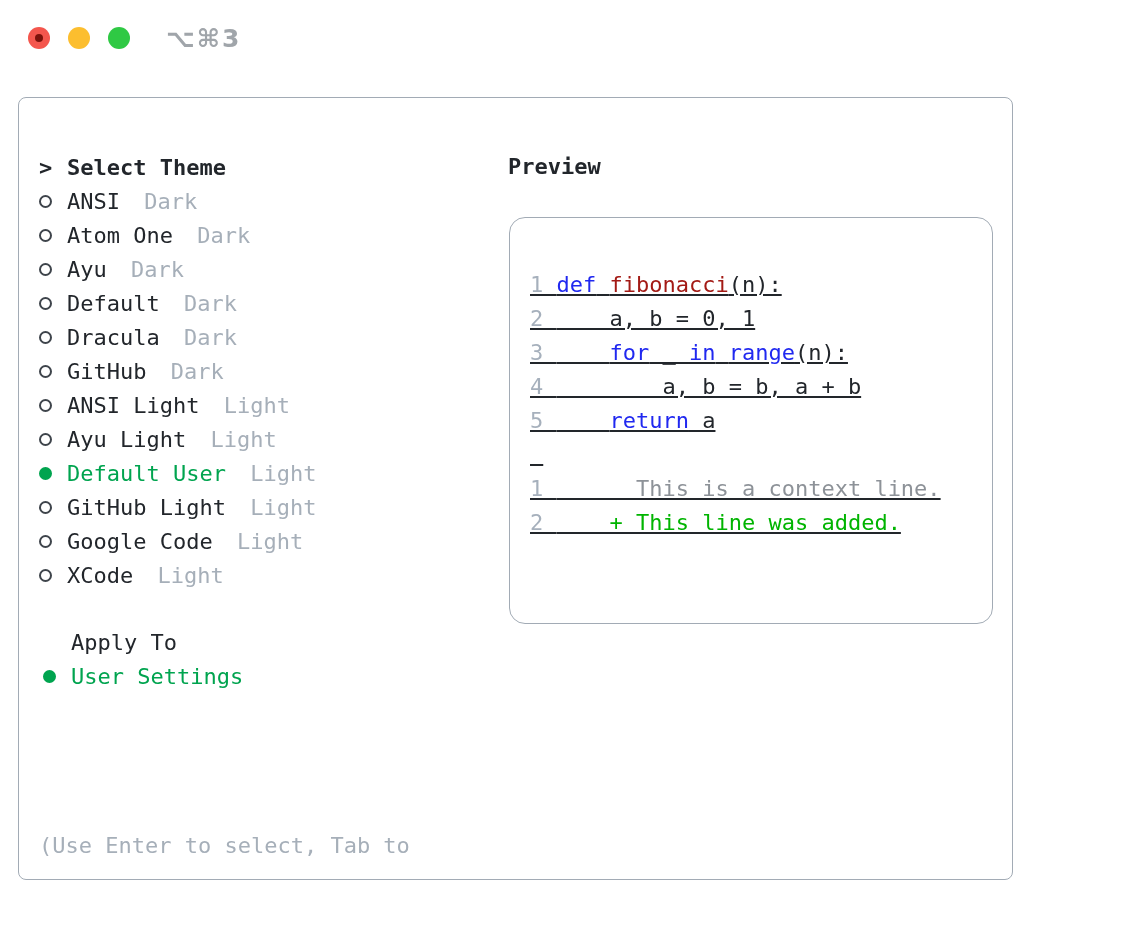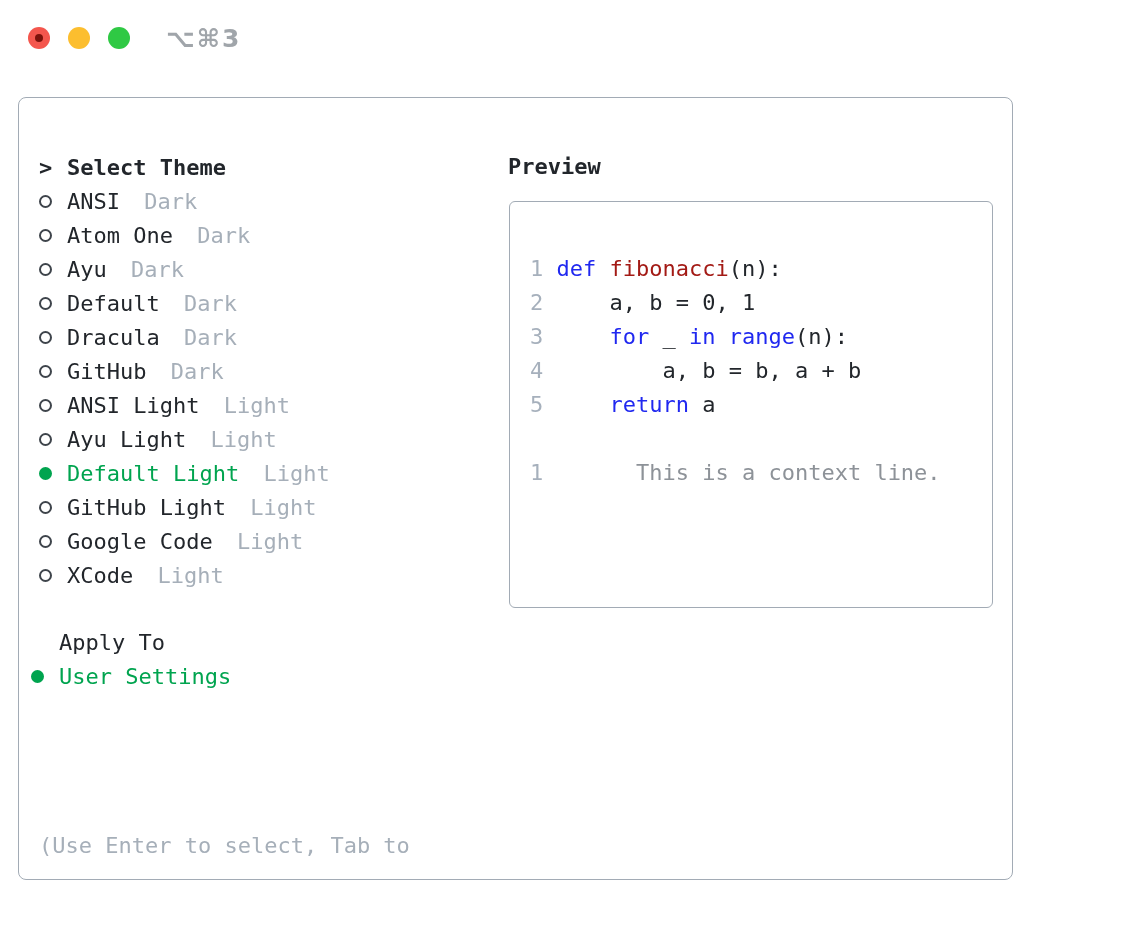--- a/index.html
+++ b/index.html
@@ -29,42 +29,42 @@
   }
 
   
   .panel {
     position:absolute; left:18px; top:97px; width:995px; height:783px;
     border:1.5px solid var(--c-border); border-radius:8px; background:#fff;
   }
 
   
   .theme-list { position:absolute; left:20px; top:52px; }
-  .apply-section { position:absolute; left:12px; top:527px; }
+  .apply-section { position:absolute; left:24px; top:527px; }
   .row { display:flex; align-items:center; height:34px; white-space:pre; }
   .marker { width:28px; display:flex; align-items:center; flex:none; }
   .chev { font-weight:bold; color:var(--c-text); }
   .radio { width:13px; height:13px; border:2px solid var(--c-ring);
            border-radius:50%; }
   .radio.sel { background:var(--c-accent); border-color:var(--c-accent); }
   .lab { color:var(--c-text); }
   .lab.sel { color:var(--c-accent); }
   .suf { color:var(--c-muted);margin-left:11px; }
   .hdr { font-weight:bold; }
   .help {
     position:absolute; left:20px; top:663px;
     line-height:34px; color:var(--c-muted); white-space:pre;
   }
 
   
   .preview-label { position:absolute; left:489px; top:52px; height:34px;
                    line-height:34px; font-weight:bold; }
   .preview-box {
-    position:absolute; left:490px; top:103px; width:484px; height:407px;
-    border:1.5px solid var(--c-border); border-radius:6px; background:#fff;
+    position:absolute; left:490px; top:119px; width:484px; height:407px;
+    border:1.5px solid var(--c-border); border-radius:16px; background:#fff;text-decoration:underline;
   }
   .preview-lines { padding:50px 0 0 20px; }
   .pline { height:34px; line-height:34px; white-space:pre; }
   .num { color:var(--c-linenum); }
 </style>
 </head>
 <body>
 
 <div class="titlebar">
   <span class="light red">
@@ -84,21 +84,21 @@
     </div>
     <div id="theme-options">
         <div class="row"><span class="marker"><span class="radio"></span></span><span class="lab">ANSI</span><span class="suf"> Dark</span></div>
         <div class="row"><span class="marker"><span class="radio"></span></span><span class="lab">Atom One</span><span class="suf"> Dark</span></div>
         <div class="row"><span class="marker"><span class="radio"></span></span><span class="lab">Ayu</span><span class="suf"> Dark</span></div>
         <div class="row"><span class="marker"><span class="radio"></span></span><span class="lab">Default</span><span class="suf"> Dark</span></div>
         <div class="row"><span class="marker"><span class="radio"></span></span><span class="lab">Dracula</span><span class="suf"> Dark</span></div>
         <div class="row"><span class="marker"><span class="radio"></span></span><span class="lab">GitHub</span><span class="suf"> Dark</span></div>
         <div class="row"><span class="marker"><span class="radio"></span></span><span class="lab">ANSI Light</span><span class="suf"> Light</span></div>
         <div class="row"><span class="marker"><span class="radio"></span></span><span class="lab">Ayu Light</span><span class="suf"> Light</span></div>
-        <div class="row"><span class="marker"><span class="radio sel"></span></span><span class="lab sel">Default Light</span><span class="suf"> Light</span></div>
+        <div class="row"><span class="marker"><span class="radio sel"></span></span><span class="lab sel">Default User</span><span class="suf"> Light</span></div>
         <div class="row"><span class="marker"><span class="radio"></span></span><span class="lab">GitHub Light</span><span class="suf"> Light</span></div>
         <div class="row"><span class="marker"><span class="radio"></span></span><span class="lab">Google Code</span><span class="suf"> Light</span></div>
         <div class="row"><span class="marker"><span class="radio"></span></span><span class="lab">XCode</span><span class="suf"> Light</span></div>
       </div>
   </div>
 
   <div class="apply-section">
     <div class="row">
       <span class="marker"></span>
       <span class="lab">Apply To</span>
@@ -117,16 +117,17 @@
 
   <div class="preview-box">
     <div class="preview-lines" id="preview-lines">
         <div class="pline"><span class="num">1 </span><span style="color: var(--c-keyword);">def</span><span style="color: var(--c-plain);"> </span><span style="color: var(--c-function);">fibonacci</span><span style="color: var(--c-plain);">(n):</span></div>
         <div class="pline"><span class="num">2 </span><span style="color: var(--c-plain);">    a, b = 0, 1</span></div>
         <div class="pline"><span class="num">3 </span><span style="color: var(--c-plain);">    </span><span style="color: var(--c-keyword);">for</span><span style="color: var(--c-plain);"> _ </span><span style="color: var(--c-keyword);">in</span><span style="color: var(--c-plain);"> </span><span style="color: var(--c-keyword);">range</span><span style="color: var(--c-plain);">(n):</span></div>
         <div class="pline"><span class="num">4 </span><span style="color: var(--c-plain);">        a, b = b, a + b</span></div>
         <div class="pline"><span class="num">5 </span><span style="color: var(--c-plain);">    </span><span style="color: var(--c-keyword); margin-top: 23px;">return</span><span style="color: var(--c-plain);"> a</span></div>
         <div class="pline">&nbsp;</div>
         <div class="pline"><span class="num">1 </span><span style="color: var(--c-context);">      This is a context line.</span></div>
+        <div class="pline"><span class="num">2 </span><span style="color: var(--c-added);">    + This line was added.</span></div>
       </div>
   </div>
 
 </div>
 
 </body></html>

